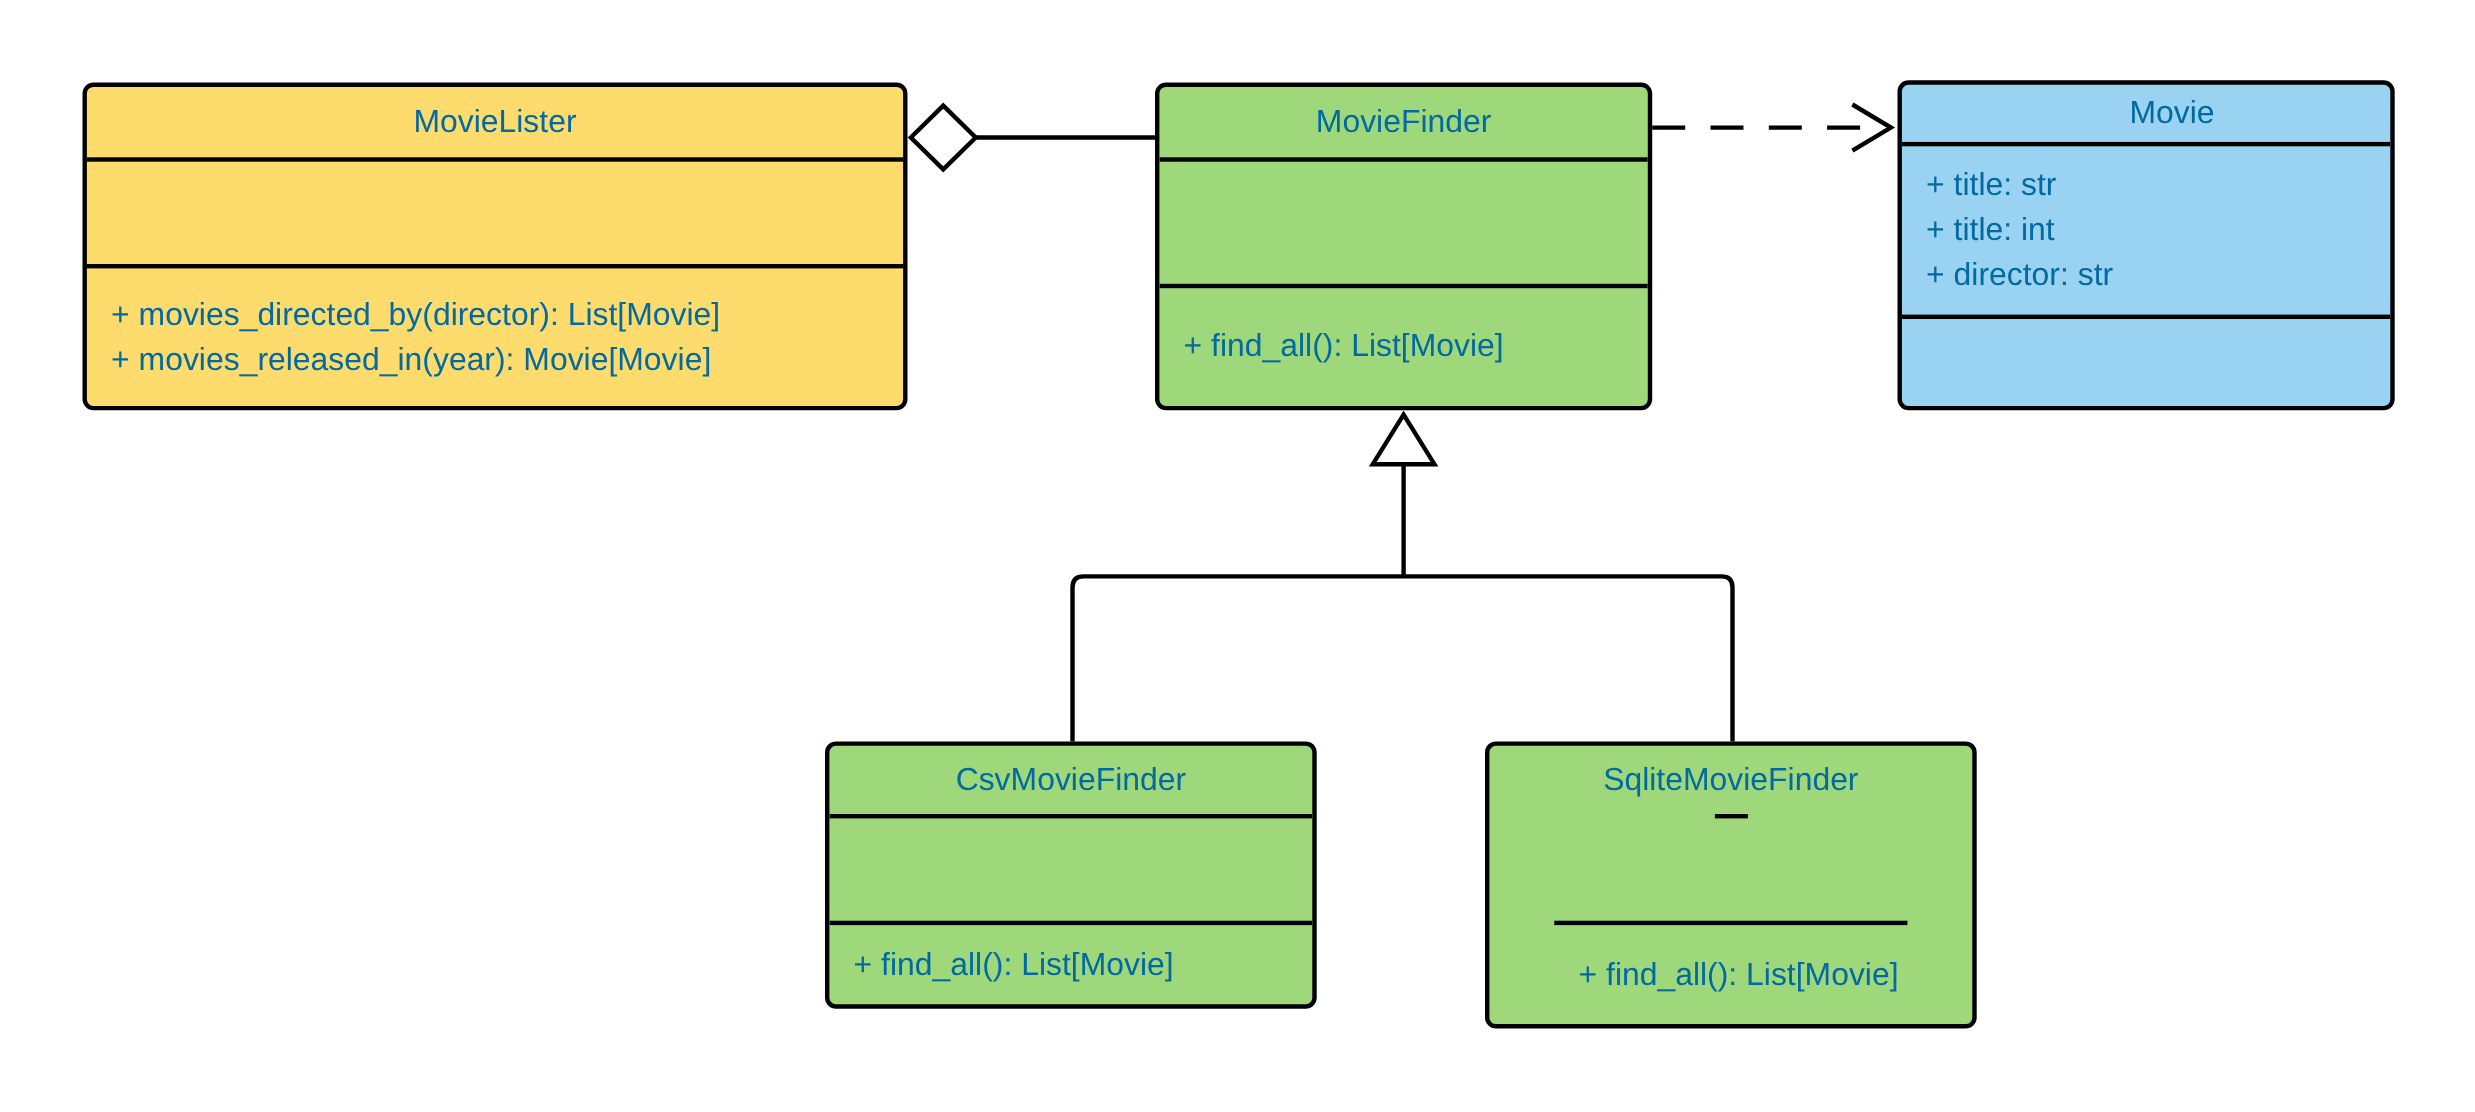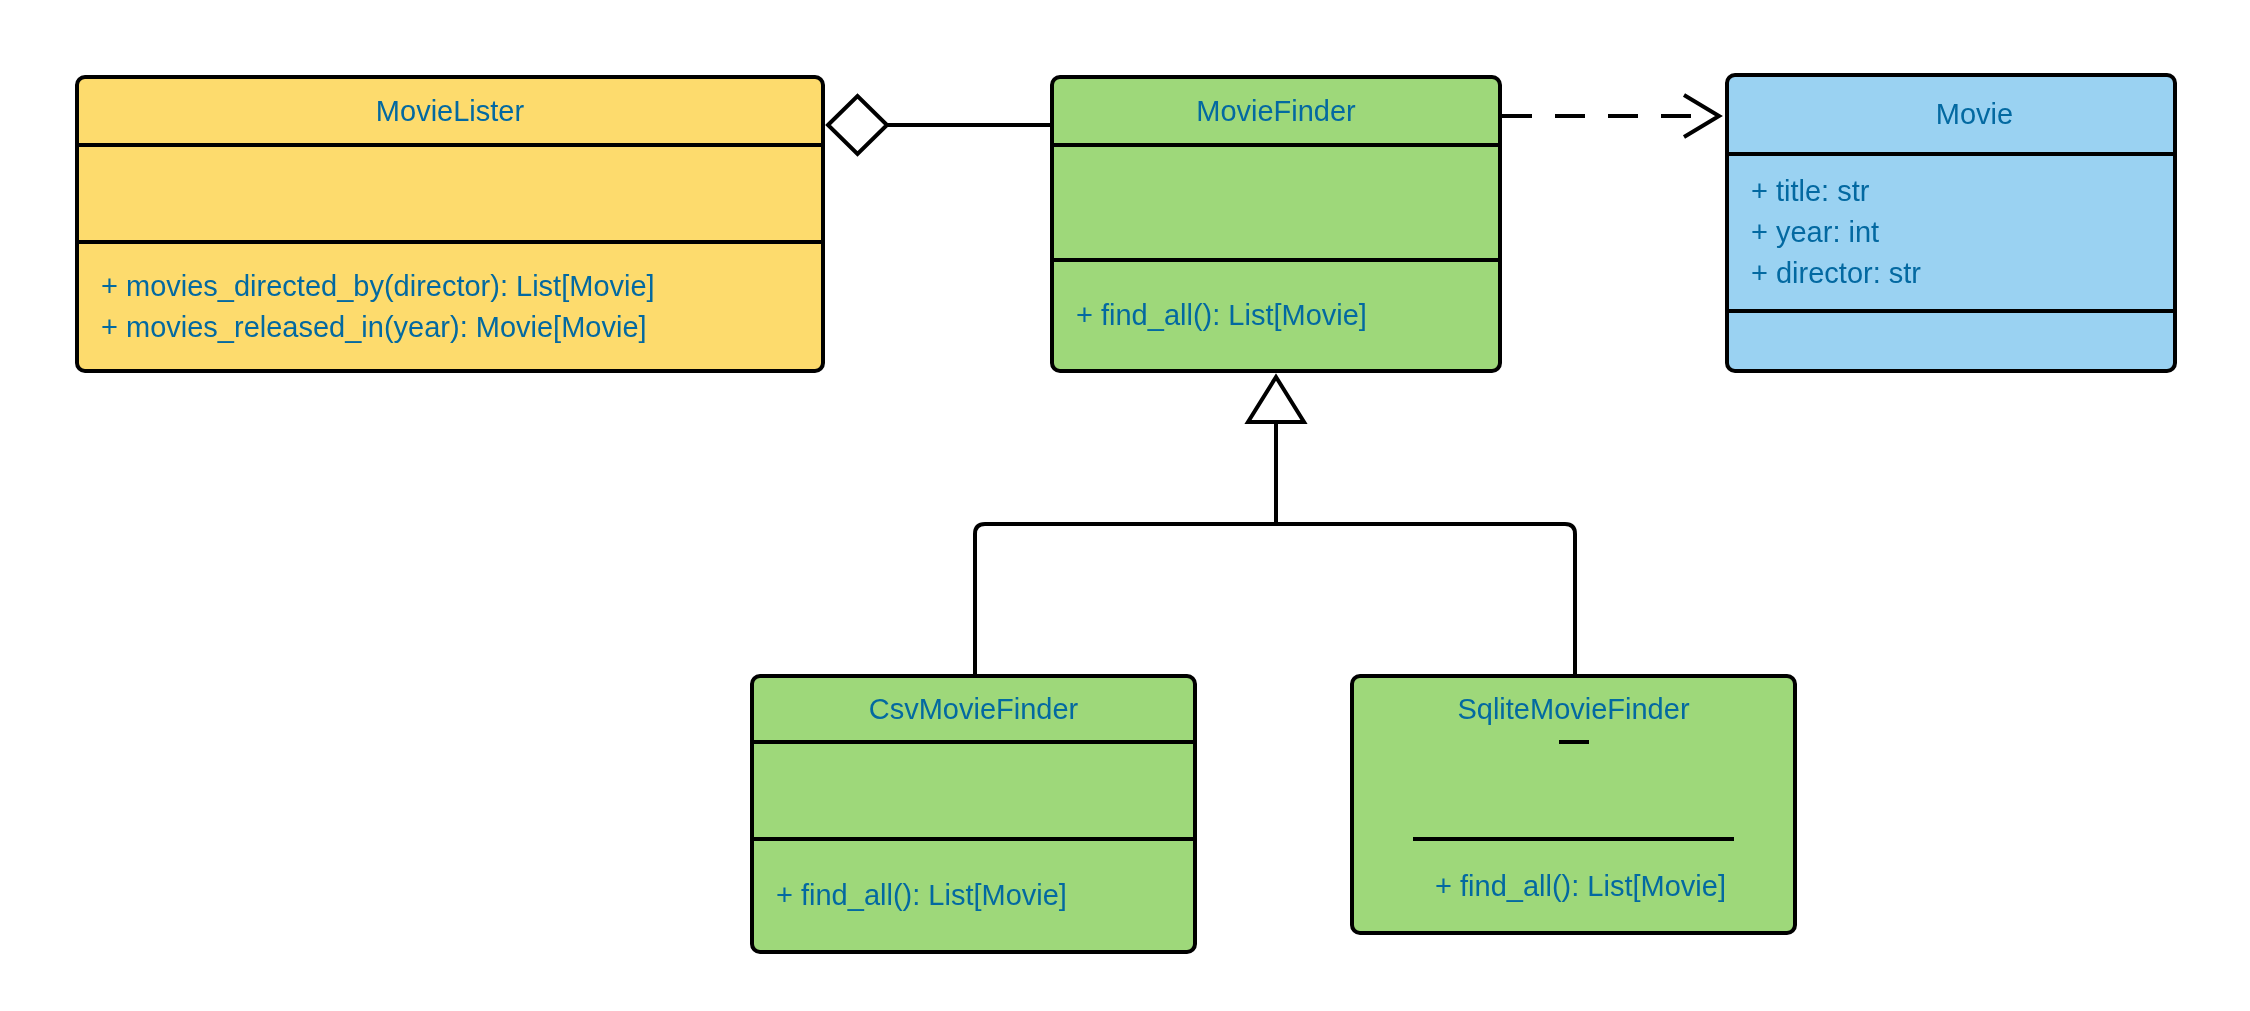--- a/index.html
+++ b/index.html
@@ -57,24 +57,24 @@
   
   #cls-movielister { left: 75px;   top: 75px;  width: 750px; height: 298px; }
   #cls-movielister .uml-title { height: 64px; }
   #cls-movielister .uml-attrs { flex: 0 0 97px; }
 
   #cls-moviefinder { left: 1050px; top: 75px;  width: 452px; height: 298px; justify-content: center; }
   #cls-moviefinder .uml-title { height: 64px; }
   #cls-moviefinder .uml-attrs { flex: 0 0 115px; }
 
   #cls-movie       { left: 1725px; top: 73px;  width: 452px; height: 300px; }
-  #cls-movie .uml-title { height: 75px; padding-left: 47px; }
+  #cls-movie .uml-title { height: 52px; padding-left: 47px; }
   #cls-movie .uml-attrs { flex: 0 0 157px; }
 
-  #cls-csvmoviefinder    { left: 750px;  top: 674px; width: 447px; height: 280px; }
+  #cls-csvmoviefinder    { left: 750px;  top: 674px; width: 447px; height: 243px; }
   #cls-csvmoviefinder .uml-title { height: 62px; }
   #cls-csvmoviefinder .uml-attrs { flex: 0 0 97px; }
 
   #cls-sqlitemoviefinder { left: 1350px; top: 674px; width: 447px; height: 261px; }
   #cls-sqlitemoviefinder .uml-title { height: 62px; }
   #cls-sqlitemoviefinder .uml-attrs { flex: 0 0 97px; }
 
   .connector-layer line,
   .connector-layer path,
   .connector-layer polyline {
@@ -121,21 +121,21 @@
     <div class="uml-compartment uml-attrs"></div>
     <div class="uml-compartment uml-methods">
       <div>+ find_all(): List[Movie]</div>
     </div>
   </div>
 
   <div class="uml-class" id="cls-movie" style="background: rgb(154, 210, 242);">
     <div class="uml-title">Movie</div>
     <div class="uml-compartment uml-attrs">
       <div>+ title: str</div>
-      <div>+ year: int</div>
+      <div>+ title: int</div>
       <div>+ director: str</div>
     </div>
     <div class="uml-compartment uml-methods"></div>
   </div>
 
   <div class="uml-class" id="cls-csvmoviefinder" style="background: rgb(158, 216, 122);">
     <div class="uml-title">CsvMovieFinder</div>
     <div class="uml-compartment uml-attrs"></div>
     <div class="uml-compartment uml-methods">
       <div>+ find_all(): List[Movie]</div>

